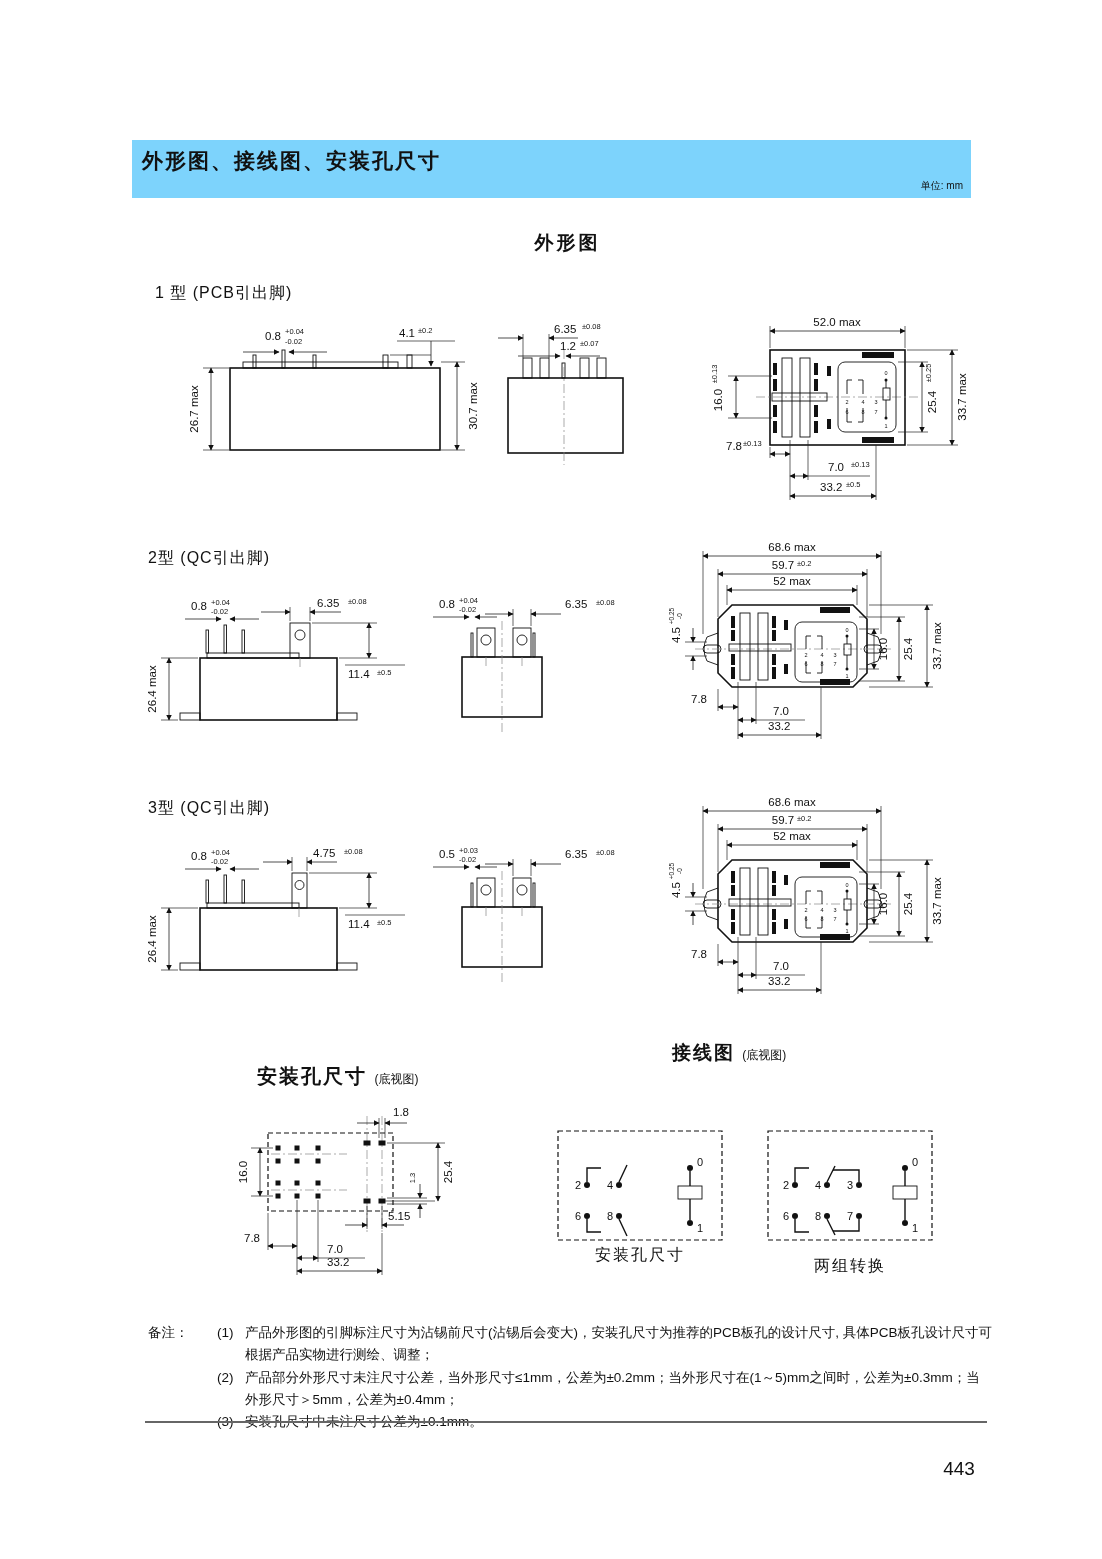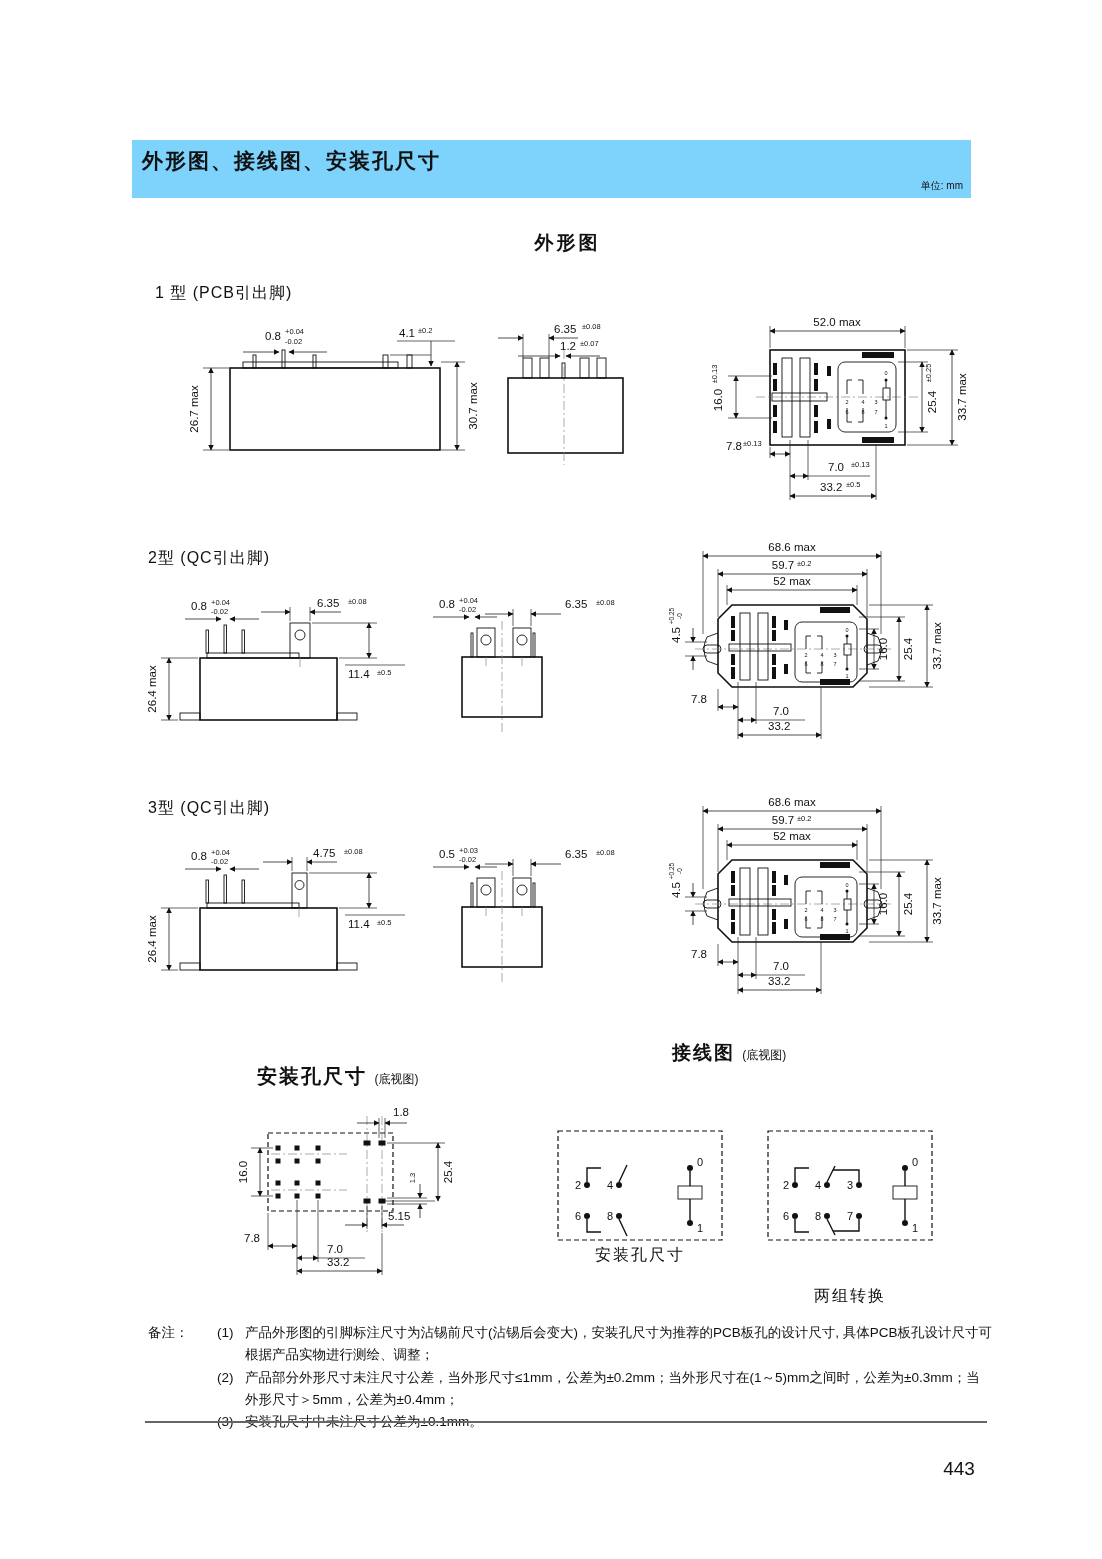--- a/index.html
+++ b/index.html
@@ -728,21 +728,21 @@
     <g>
       <circle class="pad" cx="140" cy="40" r="3"></circle>
       <line class="wire" x1="140" y1="43" x2="140" y2="58"></line>
       <rect class="th" x="128" y="58" width="24" height="13"></rect>
       <line class="wire" x1="140" y1="71" x2="140" y2="92"></line>
       <circle class="pad" cx="140" cy="95" r="3"></circle>
       <text class="pn" x="147" y="38">0</text>
       <text class="pn" x="147" y="104">1</text>
     </g>
   </svg>
-  <div class="abs wcap" style="left:765px;top:1286px;font-family:Liberation Mono, monospace;">两组转换</div>
+  <div class="abs wcap" style="left:765px;top:1256px;font-family:Liberation Mono, monospace;">两组转换</div>
 
   <div class="abs notes">
     <div class="nlabel">备注：</div>
     <div class="nbody">
       <div class="note-row">
         <span class="note-no">(1)</span>
         <span class="note-text">产品外形图的引脚标注尺寸为沾锡前尺寸(沾锡后会变大)，安装孔尺寸为推荐的PCB板孔的设计尺寸, 具体PCB板孔设计尺寸可根据产品实物进行测绘、调整；</span>
       </div>
       <div class="note-row">
         <span class="note-no">(2)</span>

